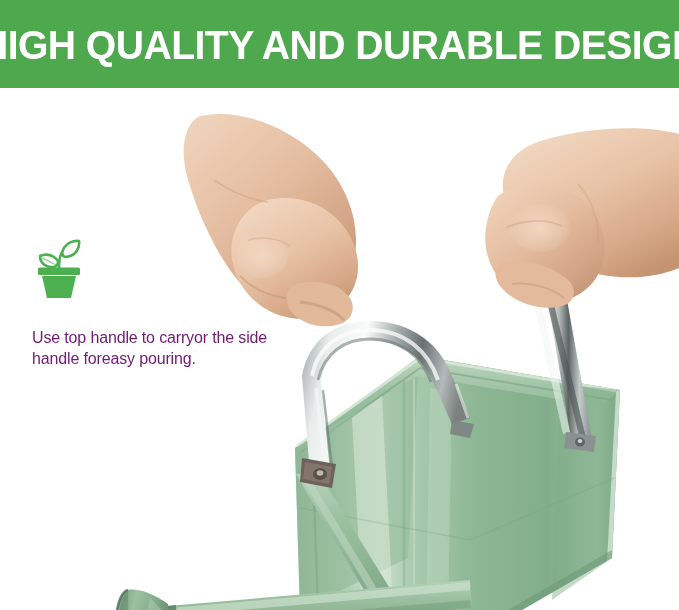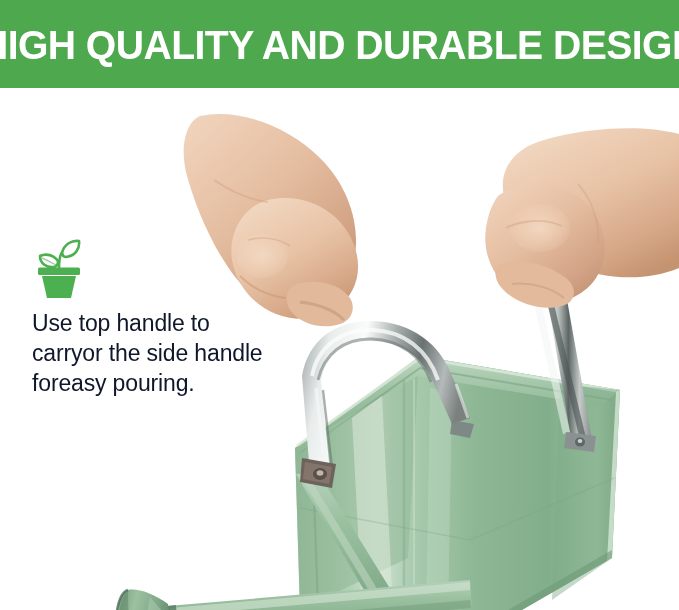--- a/index.html
+++ b/index.html
@@ -51,24 +51,24 @@
     left: 32px;
     top: 238px;
     width: 262px;
   }
   .plant-icon {
     display: block;
     width: 54px;
     height: 62px;
   }
   .feature-caption {
-    margin-top: 8px;
-    color: #0f172a;
+    margin-top: 28px;
+    color: #701a75;
     font-family: "Liberation Sans", sans-serif;
-    font-size: 23px;
+    font-size: 16px;
     font-weight: 400;
     line-height: 1.31;
     letter-spacing: -0.15px;
     width: 252px;
   }
 
   
   .photo {
     position: absolute;
     left: 0;

